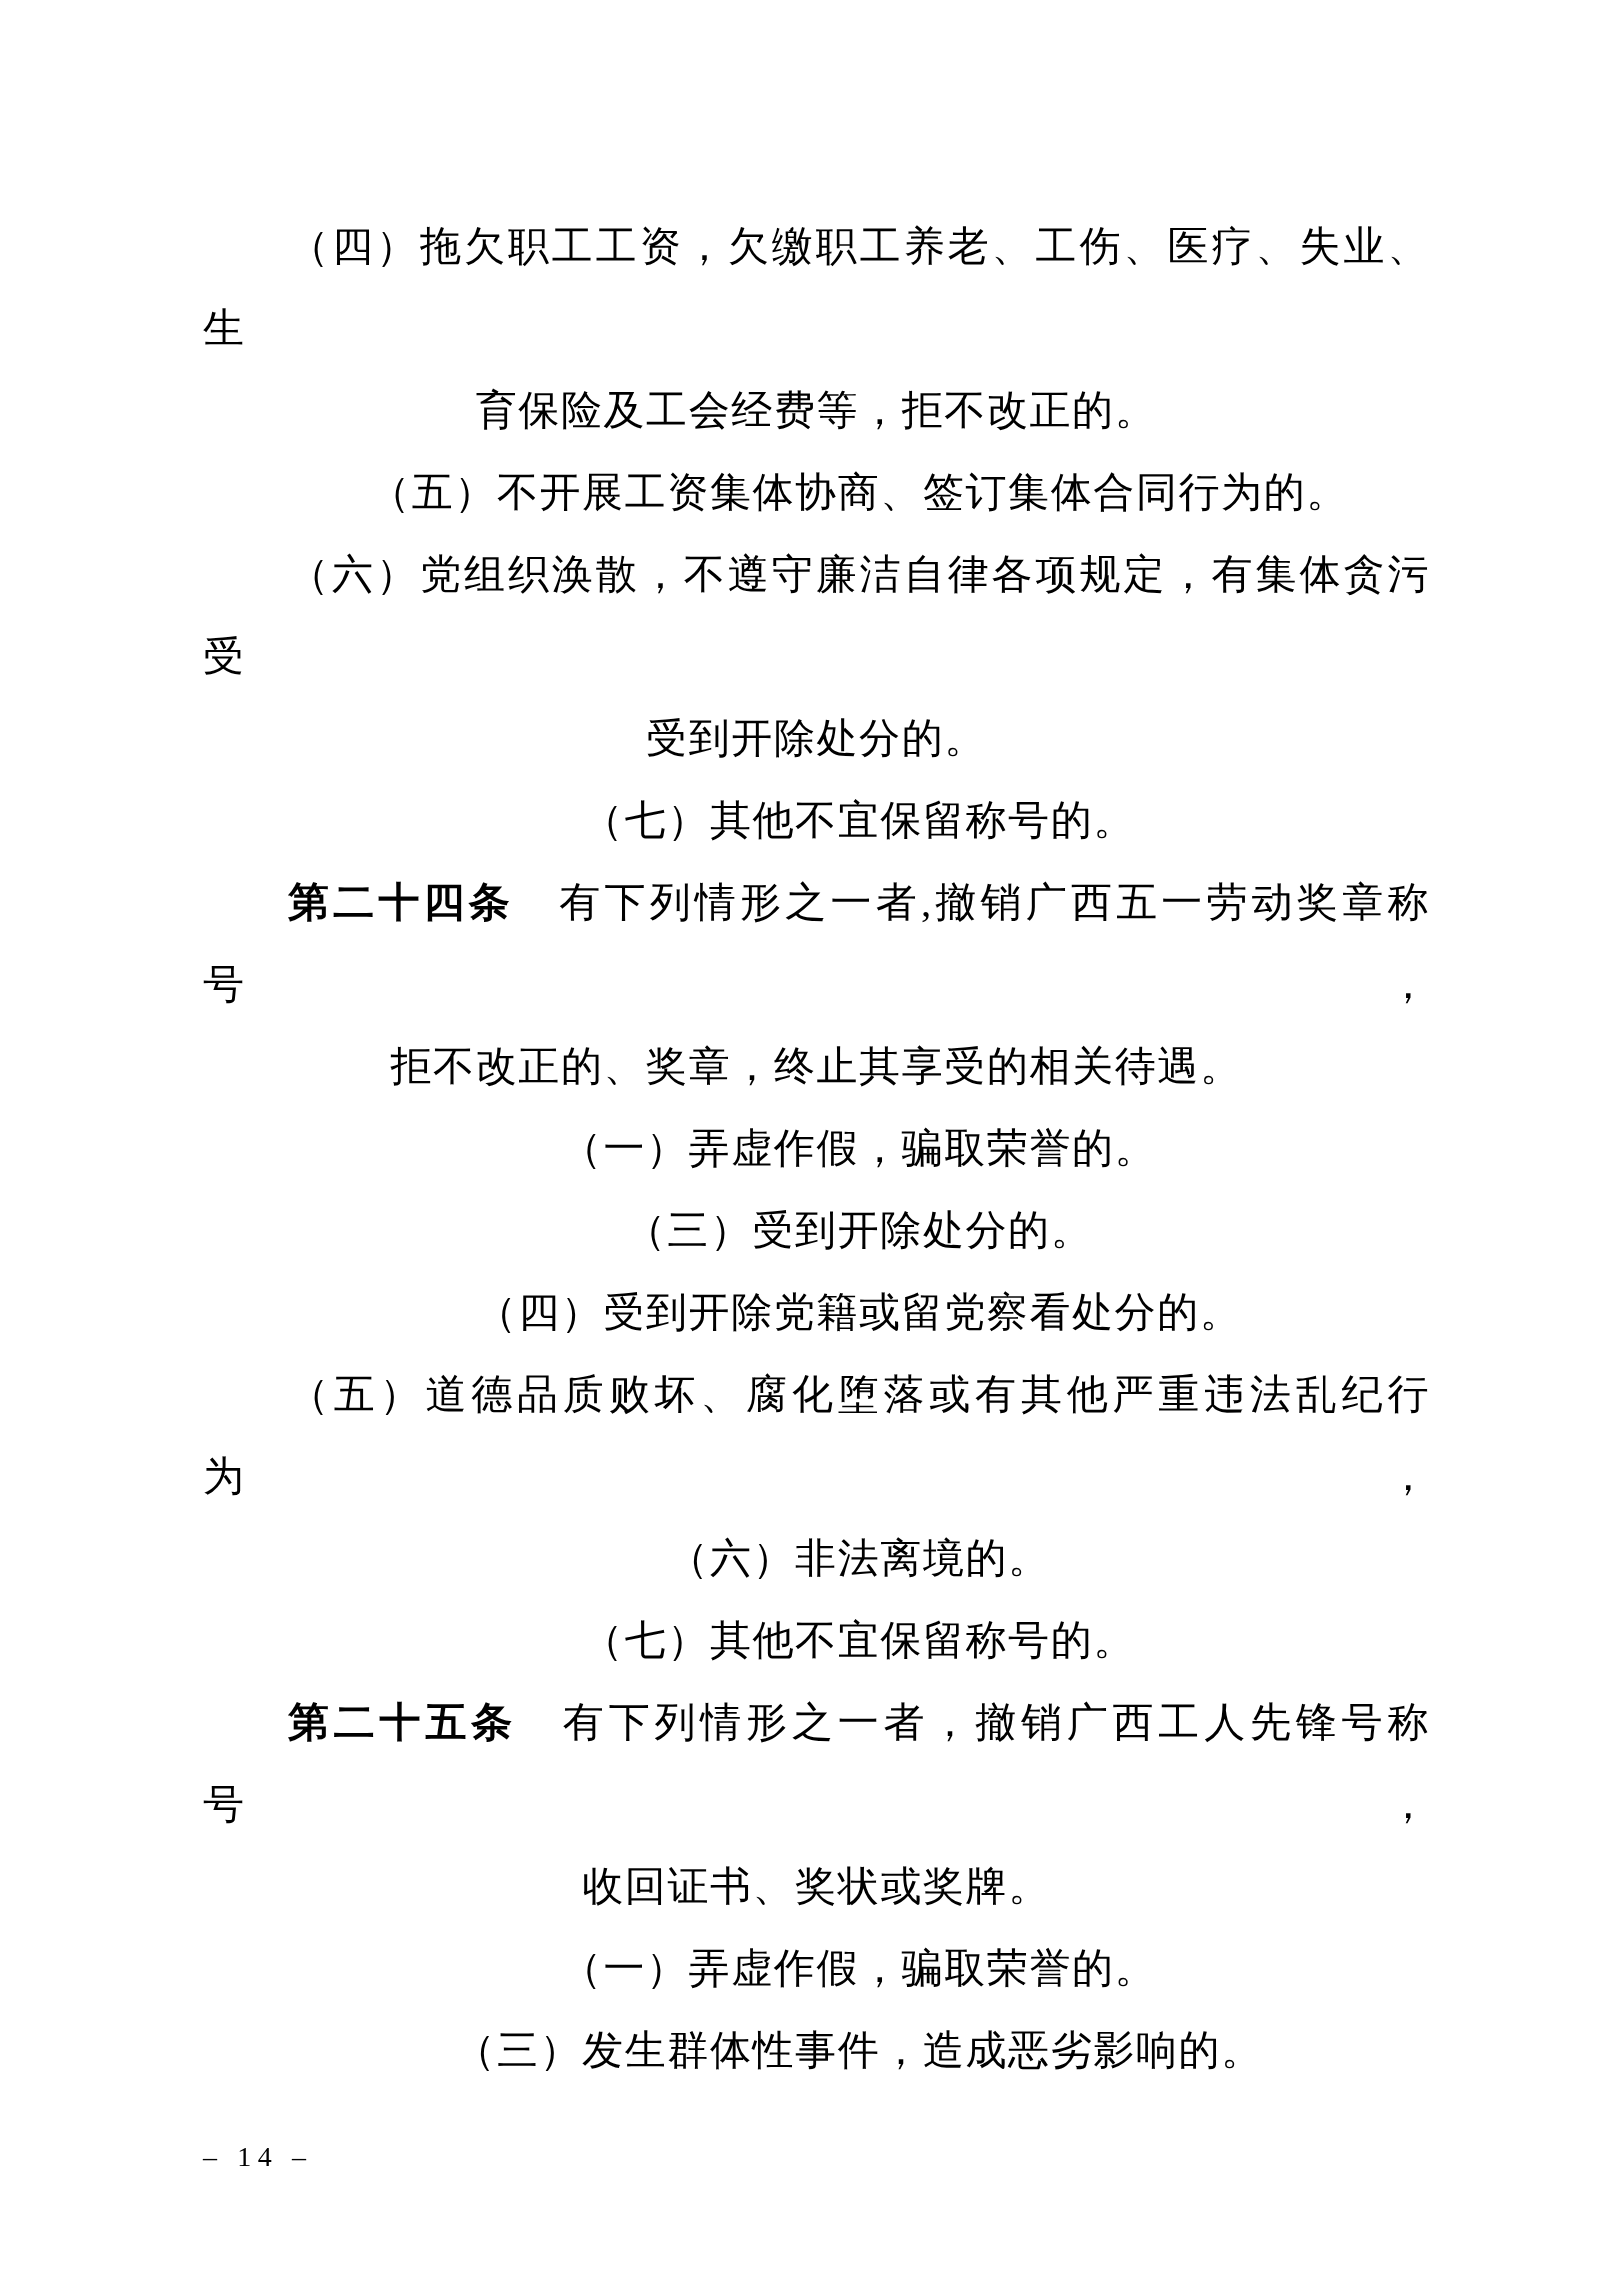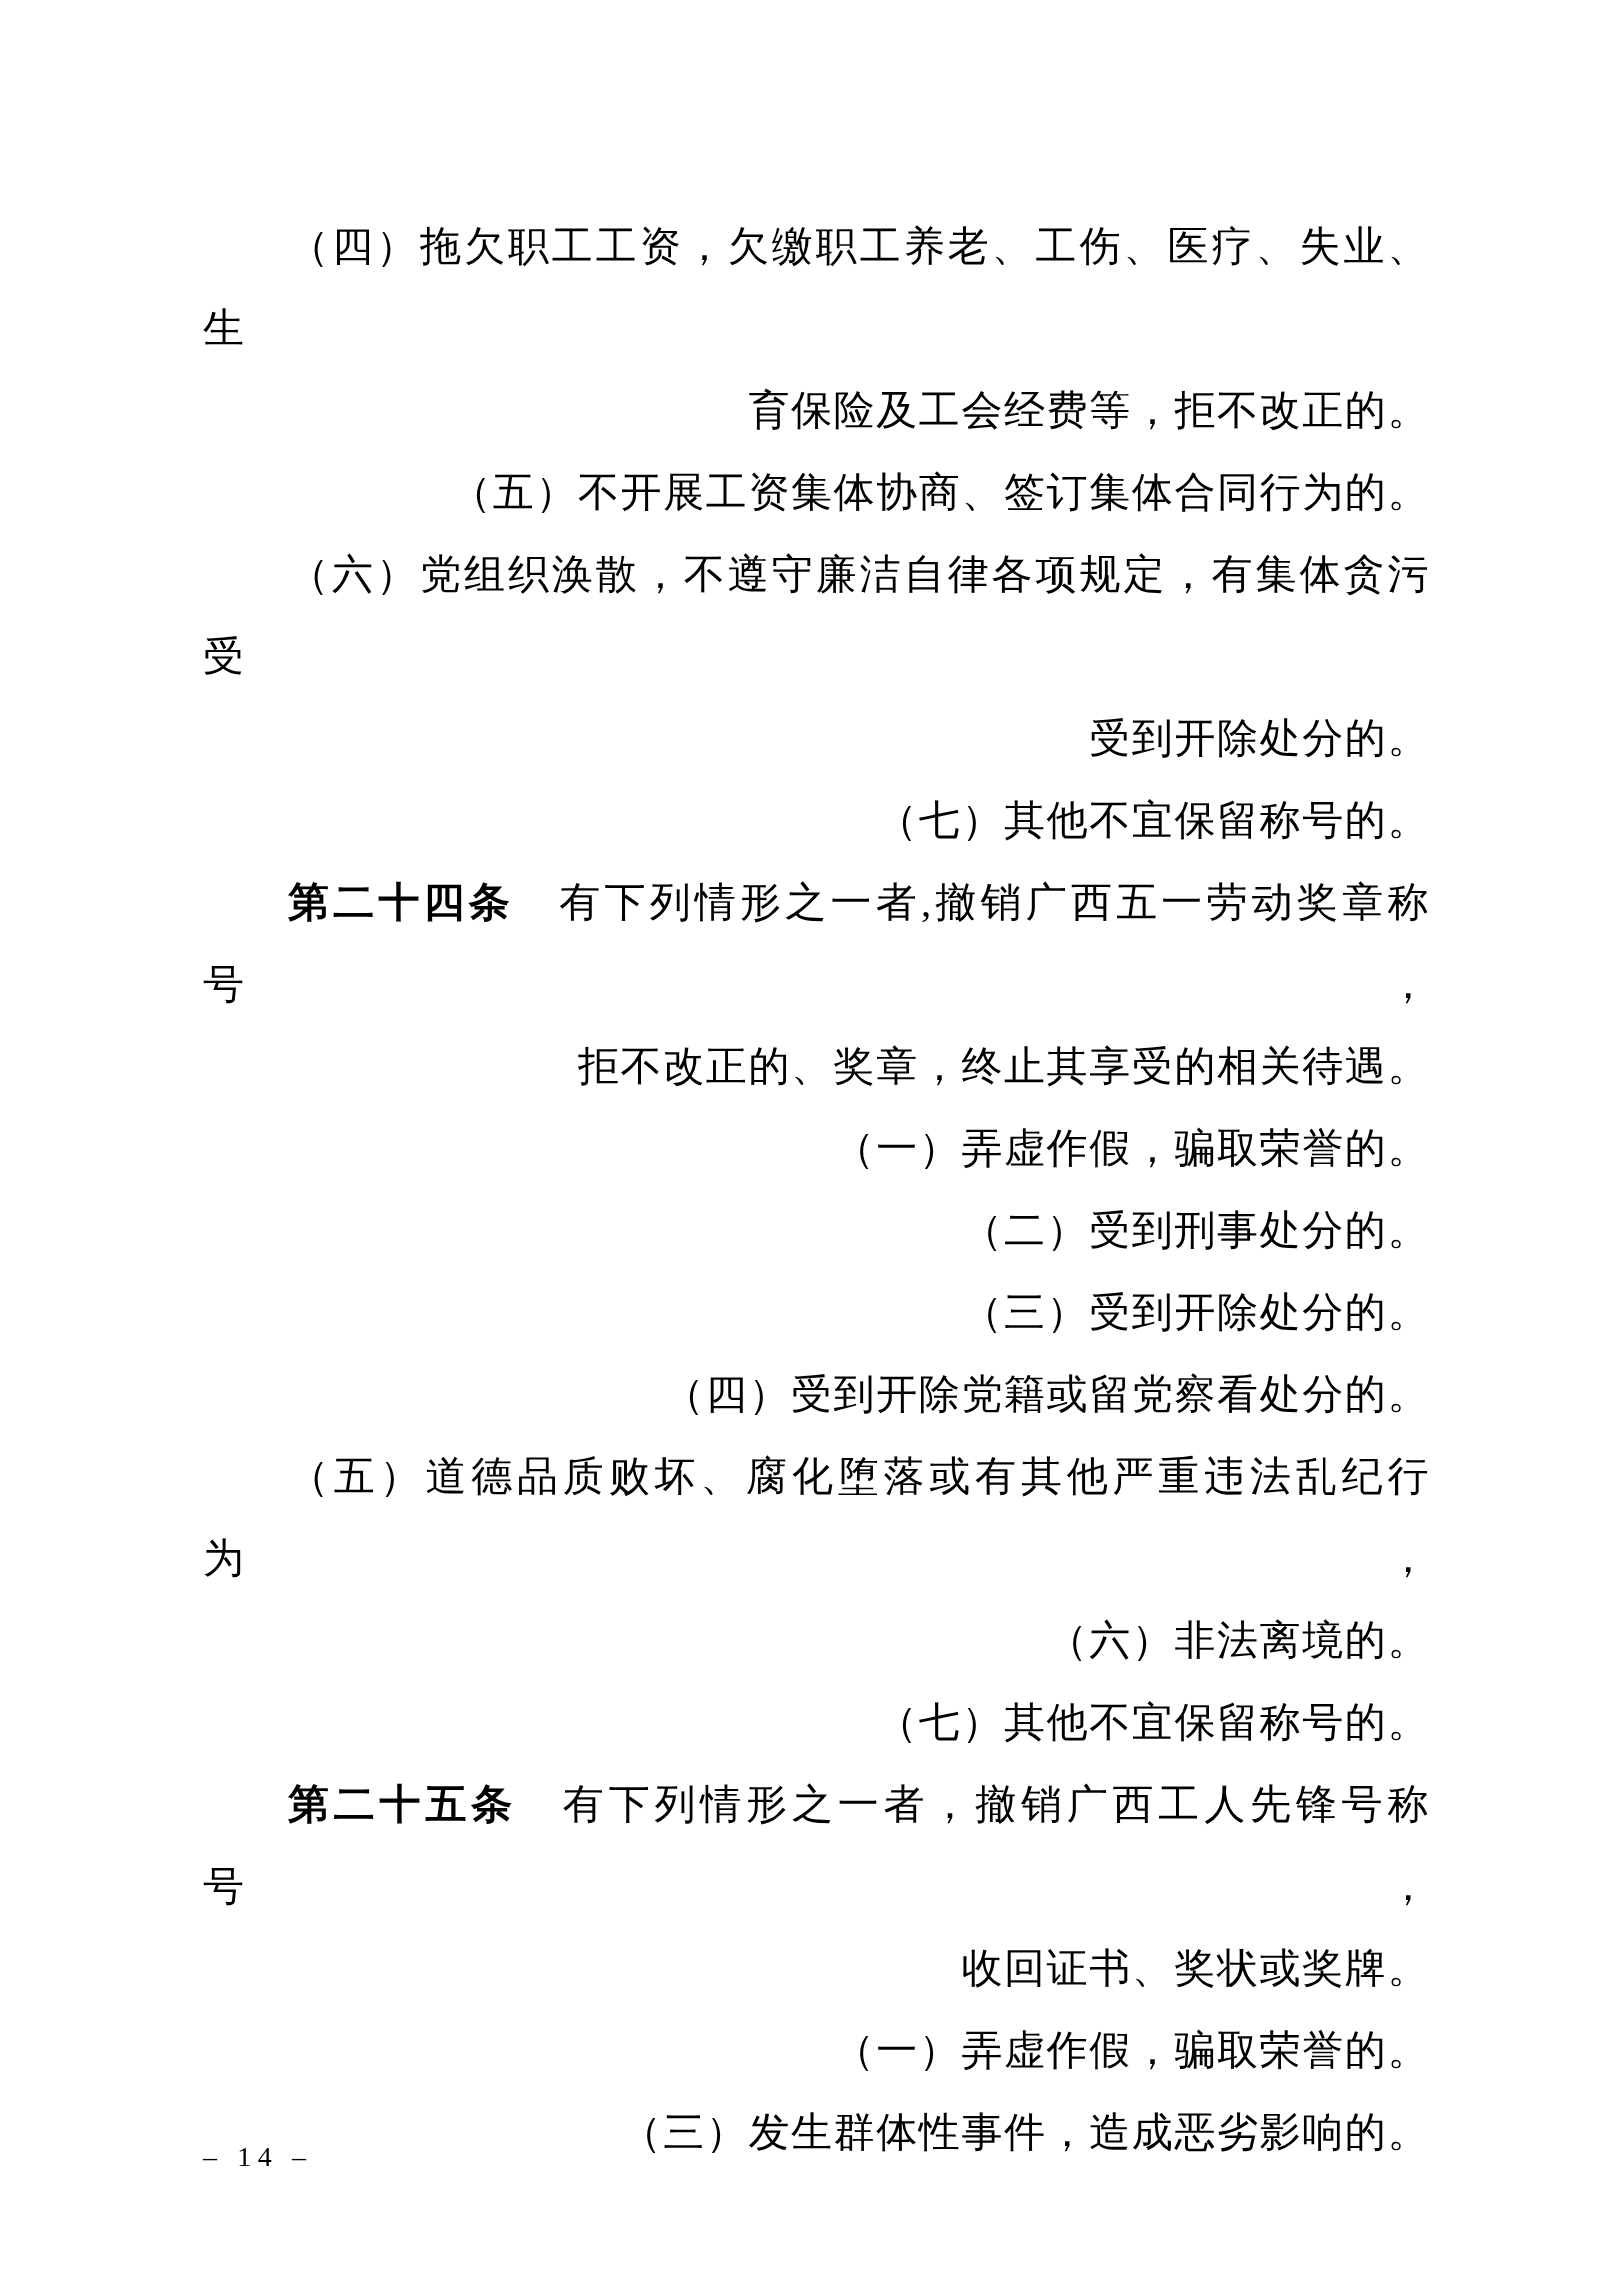--- a/index.html
+++ b/index.html
@@ -17,21 +17,21 @@
     position: absolute;
     left: 203px;
     top: 205px;
     width: 1227px;
   }
   .line {
     font-size: 41px;
     line-height: 82px;
     letter-spacing: 1.6px;
     white-space: nowrap;
-    text-align: right;
+    text-align: center;
     color: #000000;
   }
   .line.indent { text-indent: 85px; }
   .line.justify {
     white-space: normal;
     text-align: justify;
     text-align-last: justify;
   }
   .seg { font-weight: normal; }
   .seg-bold {
@@ -56,21 +56,20 @@
   <div class="doc">
       <div class="line indent justify"><span class="seg">（四）拖欠职工工资，欠缴职工养老、工伤、医疗、失业、生</span></div>
       <div class="line"><span class="seg">育保险及工会经费等，拒不改正的。</span></div>
       <div class="line indent"><span class="seg">（五）不开展工资集体协商、签订集体合同行为的。</span></div>
       <div class="line indent justify"><span class="seg">（六）党组织涣散，不遵守廉洁自律各项规定，有集体贪污受</span></div>
       <div class="line"><span class="seg">受到开除处分的。</span></div>
       <div class="line indent"><span class="seg">（七）其他不宜保留称号的。</span></div>
       <div class="line indent justify"><span class="seg seg-bold">第二十四条</span><span class="seg">　有下列情形之一者,撤销广西五一劳动奖章称号，</span></div>
       <div class="line"><span class="seg">拒不改正的、奖章，终止其享受的相关待遇。</span></div>
       <div class="line indent"><span class="seg">（一）弄虚作假，骗取荣誉的。</span></div>
-      <div class="line indent"><span class="seg">（二）受到刑事处分的。</span></div>
       <div class="line indent"><span class="seg">（三）受到开除处分的。</span></div>
       <div class="line indent"><span class="seg">（四）受到开除党籍或留党察看处分的。</span></div>
       <div class="line indent justify"><span class="seg">（五）道德品质败坏、腐化堕落或有其他严重违法乱纪行为，</span></div>
       <div class="line indent"><span class="seg">（六）非法离境的。</span></div>
       <div class="line indent"><span class="seg">（七）其他不宜保留称号的。</span></div>
       <div class="line indent justify"><span class="seg seg-bold">第二十五条</span><span class="seg">　有下列情形之一者，撤销广西工人先锋号称号，</span></div>
       <div class="line"><span class="seg">收回证书、奖状或奖牌。</span></div>
       <div class="line indent"><span class="seg">（一）弄虚作假，骗取荣誉的。</span></div>
       <div class="line indent"><span class="seg">（三）发生群体性事件，造成恶劣影响的。</span></div>
     </div>

